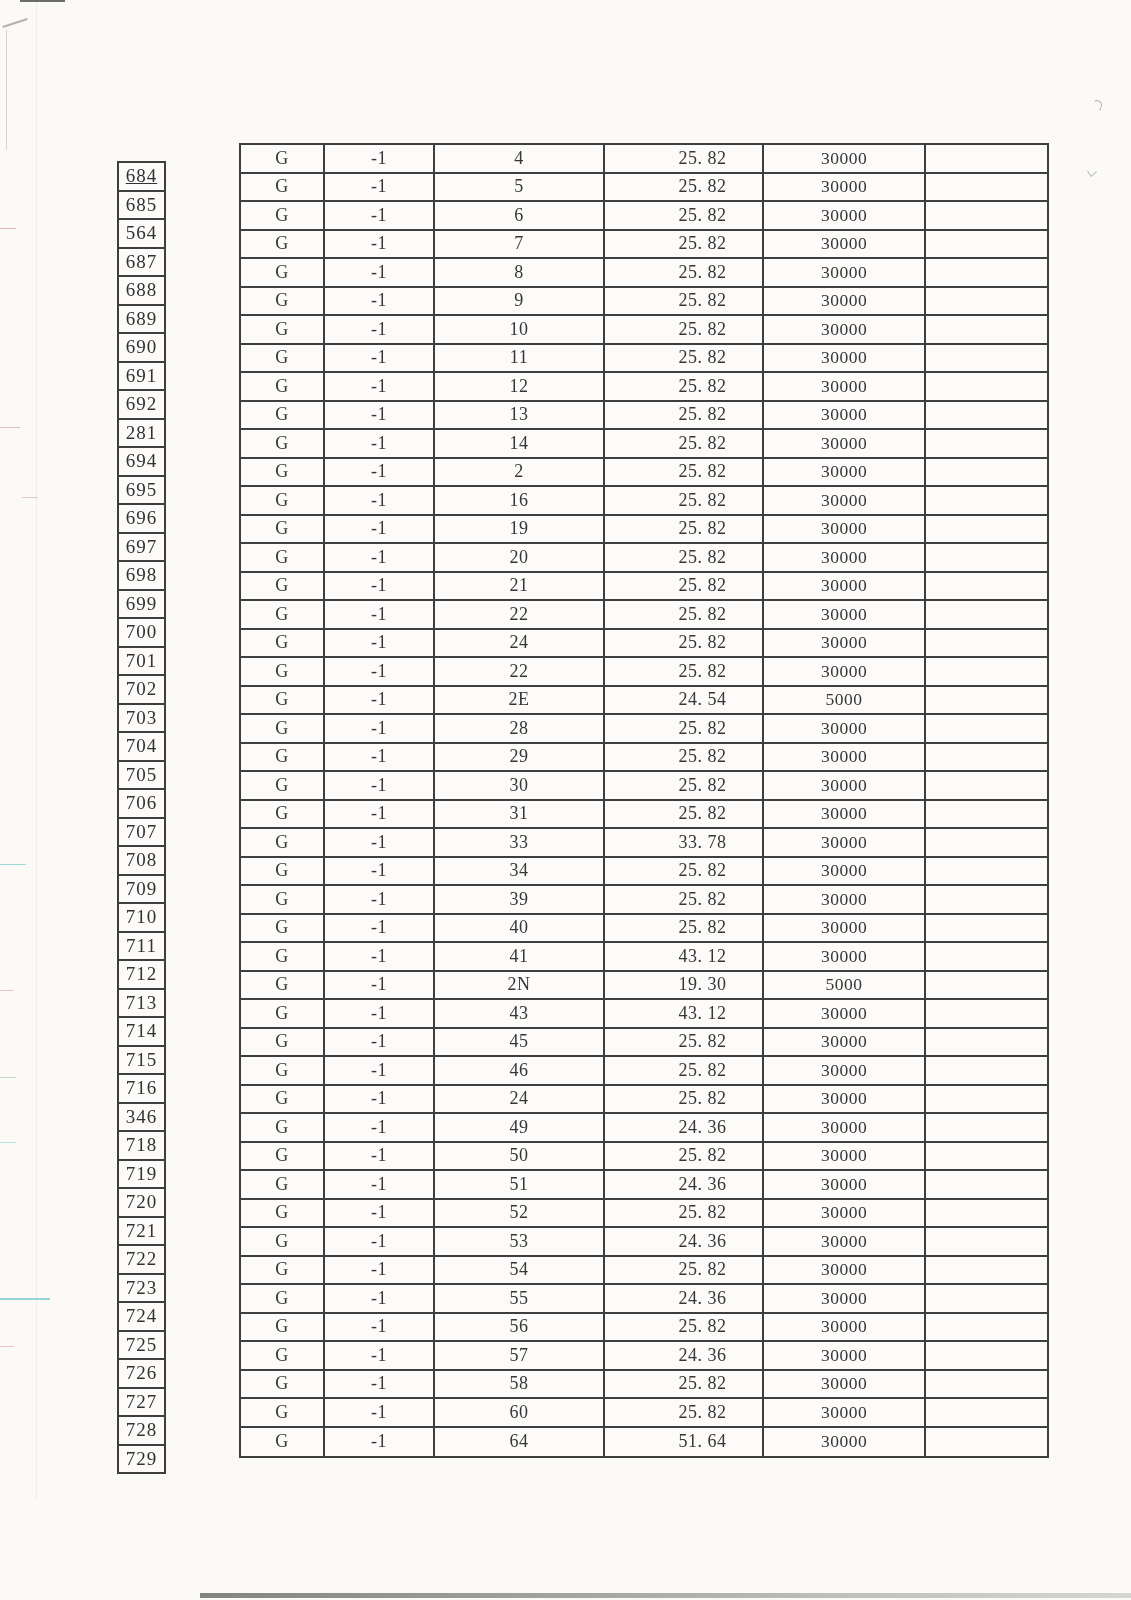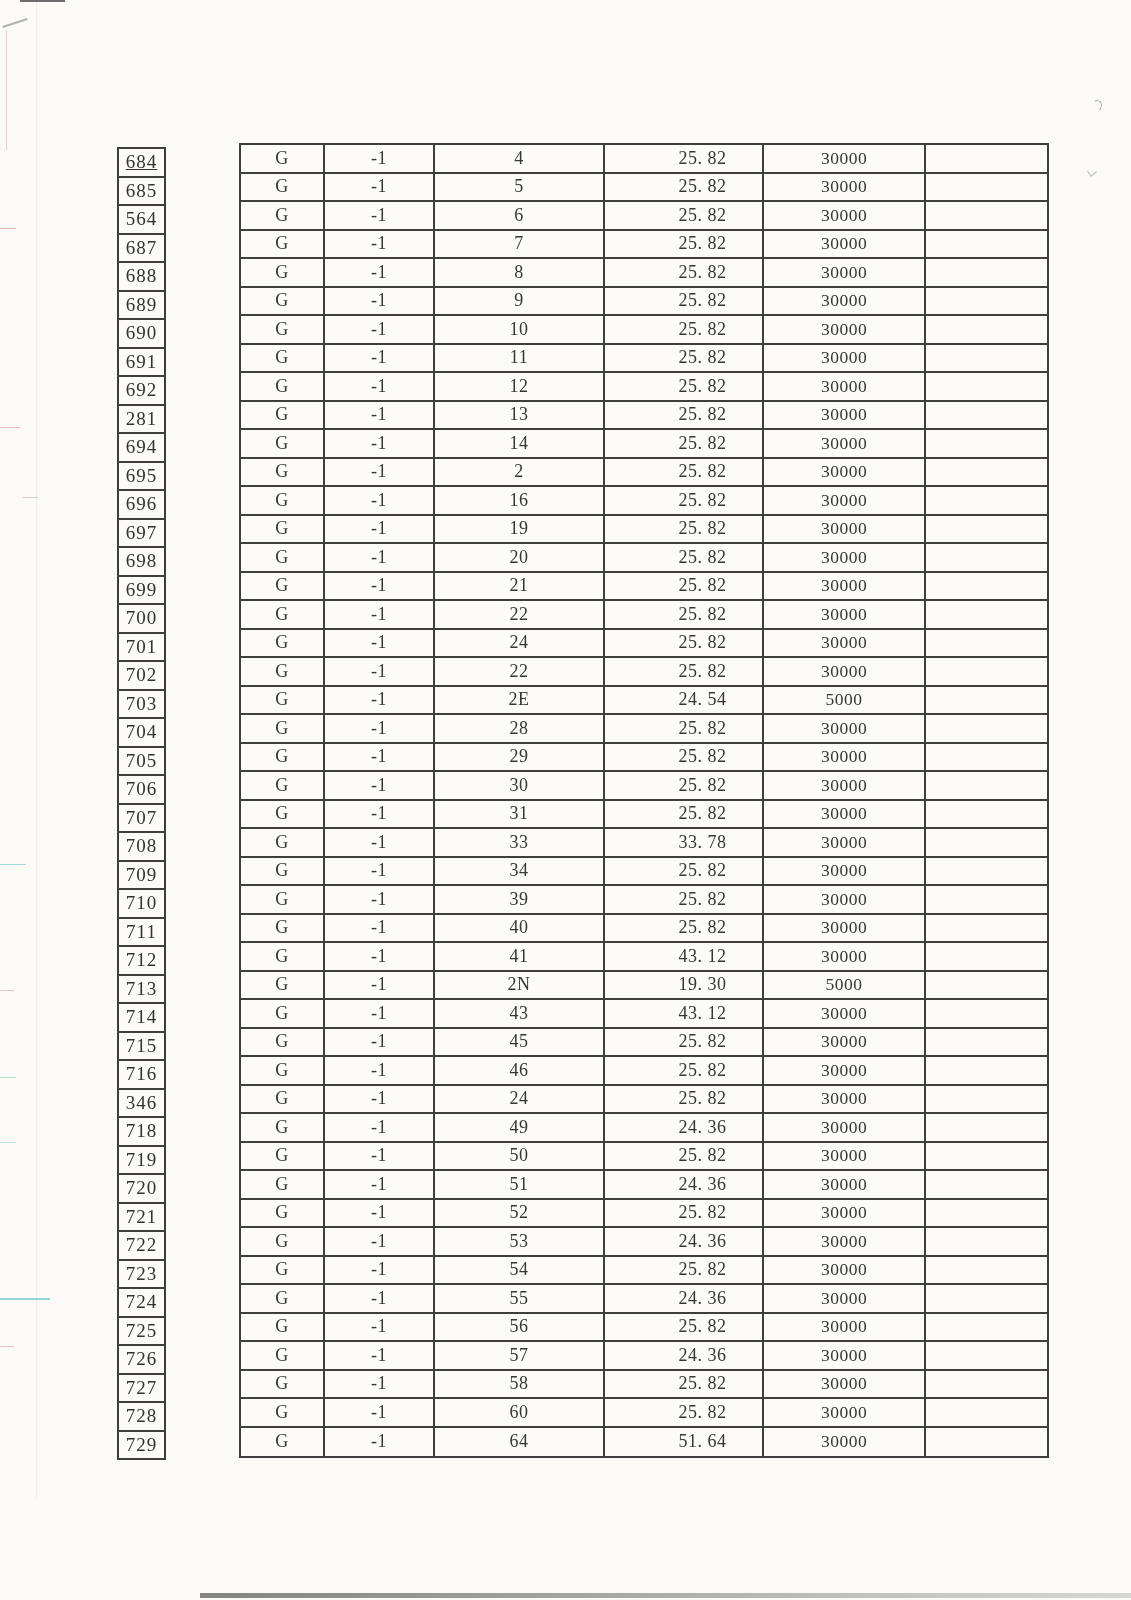--- a/index.html
+++ b/index.html
@@ -17,21 +17,21 @@
     position:absolute;left:117px;top:147px;width:49px;
   }
   .nbox{
     box-sizing:border-box;
     width:49px;height:30.5px;margin-top:-2px;
     border:2px solid #3e3e3e;
     background:#fcfbf9;
     display:flex;align-items:center;justify-content:center;
     font-size:19px;color:#323232;letter-spacing:1px;
   }
-  .nbox:first-child{margin-top:0;text-decoration:underline;}
+  .nbox:first-child{margin-top:14px;text-decoration:underline;}
 
   
   .main-table{
     position:absolute;left:239px;top:143px;
     border:2px solid #3e3e3e;
     background:#fcfbf9;
   }
   .mrow{
     display:flex;
     box-sizing:border-box;

